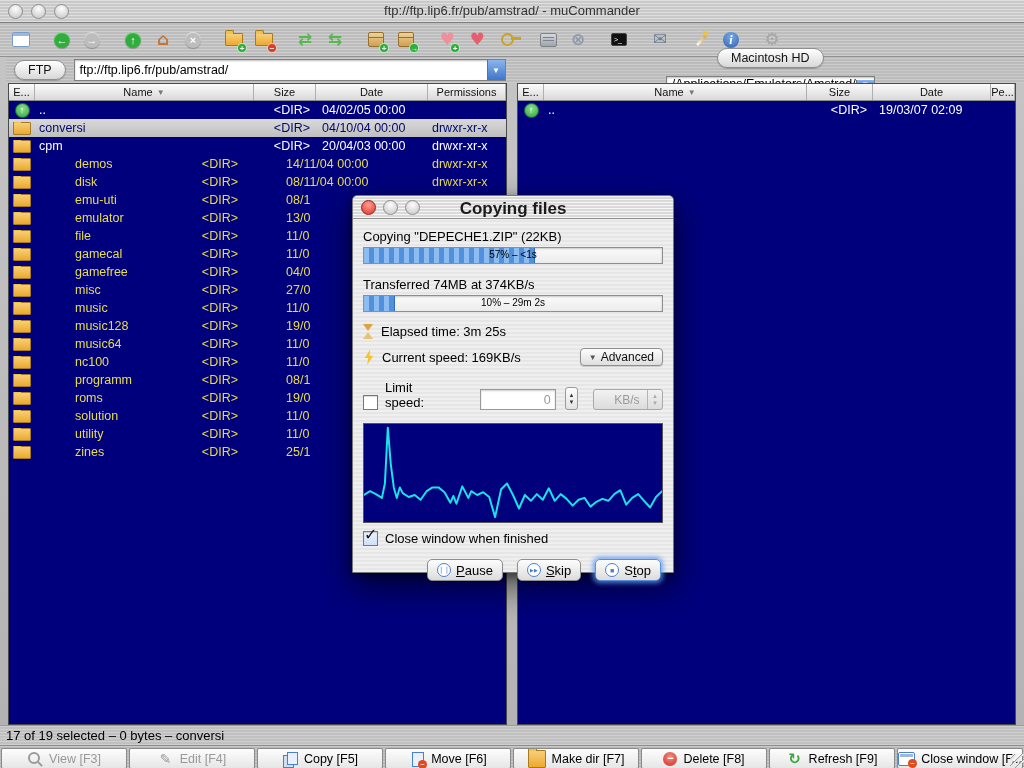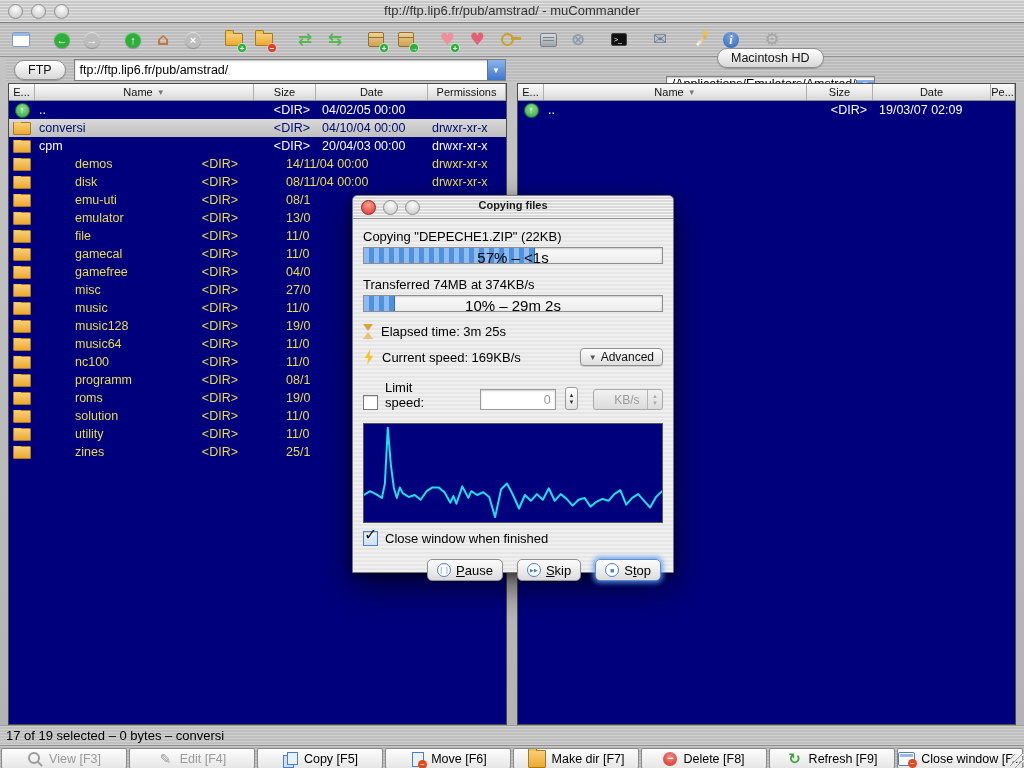--- a/index.html
+++ b/index.html
@@ -146,34 +146,34 @@
     background:repeating-linear-gradient(135deg,transparent 0 3px,#9a9a9a 3px 4px,#e6e6e6 4px 5px);}
 
   
   .dialog{position:absolute;left:352px;top:195px;width:320px;height:376px;z-index:10;
     border:1px solid #777;border-radius:5px 5px 0 0;
     box-shadow:0 14px 34px rgba(0,0,0,.6),0 3px 10px rgba(0,0,0,.4);
     background:repeating-linear-gradient(0deg,#efefef 0 2px,#e6e6e6 2px 4px);}
   .dlg-titlebar{height:22px;border-radius:5px 5px 0 0;position:relative;
     background:repeating-linear-gradient(0deg,#f6f6f6 0 1px,#d9d9d9 1px 3px);
     border-bottom:1px solid #8f8f8f;}
-  .dlg-title{position:absolute;left:0;right:0;top:3px;text-align:center;font-size:11px;
+  .dlg-title{position:absolute;left:0;right:0;top:3px;text-align:center;font-size:17px;
     font-weight:bold;color:#1a1a1a;}
   .dlights{position:absolute;left:8px;top:4px;display:flex;gap:7px;}
   .dlight{width:13px;height:13px;border-radius:50%;border:1px solid #8d8d8d;
     background:radial-gradient(circle at 50% 30%,#fdfdfd,#c4c4c4);}
   .dlight.red{background:radial-gradient(circle at 50% 30%,#ff9d93,#d8362c);border-color:#9c1f15;}
   .dlg-body{padding:8px 10px 0 10px;font-size:13px;color:#000;}
   .dlg-label{margin-top:2px;}
   .progress{height:15px;border:1px solid #8e8e8e;background:linear-gradient(#fafafa,#ececec);
     position:relative;margin-top:3px;box-shadow:inset 0 1px 2px rgba(0,0,0,.2);}
   .pfill{position:absolute;left:0;top:0;bottom:0;
     background:repeating-linear-gradient(90deg,#8cbcf0 0 5px,#5190dc 5px 10px);
     border-right:1px solid #2f6bbf;}
-  .ptext{position:absolute;left:0;right:0;top:1px;text-align:center;font-size:15px;color:#000;}
+  .ptext{position:absolute;left:0;right:0;top:1px;text-align:center;font-size:10px;color:#000;}
   .inforow{display:flex;align-items:center;gap:7px;margin-top:9px;}
   .i-hour{width:11px;height:15px;position:relative;flex:none;}
   .i-hour::before{content:"";position:absolute;left:0;top:0;border-left:5.5px solid transparent;
     border-right:5.5px solid transparent;border-top:7px solid #dba440;}
   .i-hour::after{content:"";position:absolute;left:0;bottom:0;border-left:5.5px solid transparent;
     border-right:5.5px solid transparent;border-bottom:7px solid #e8c077;}
   .i-bolt{width:12px;height:16px;background:#f4c430;flex:none;
     clip-path:polygon(62% 0,14% 56%,44% 56%,34% 100%,86% 42%,54% 42%);}
   .adv-btn{margin-left:auto;height:18px;border:1px solid #8f8f8f;border-radius:4px;
     background:linear-gradient(#fdfdfd,#dedede);font-size:12px;color:#111;font-family:inherit;

